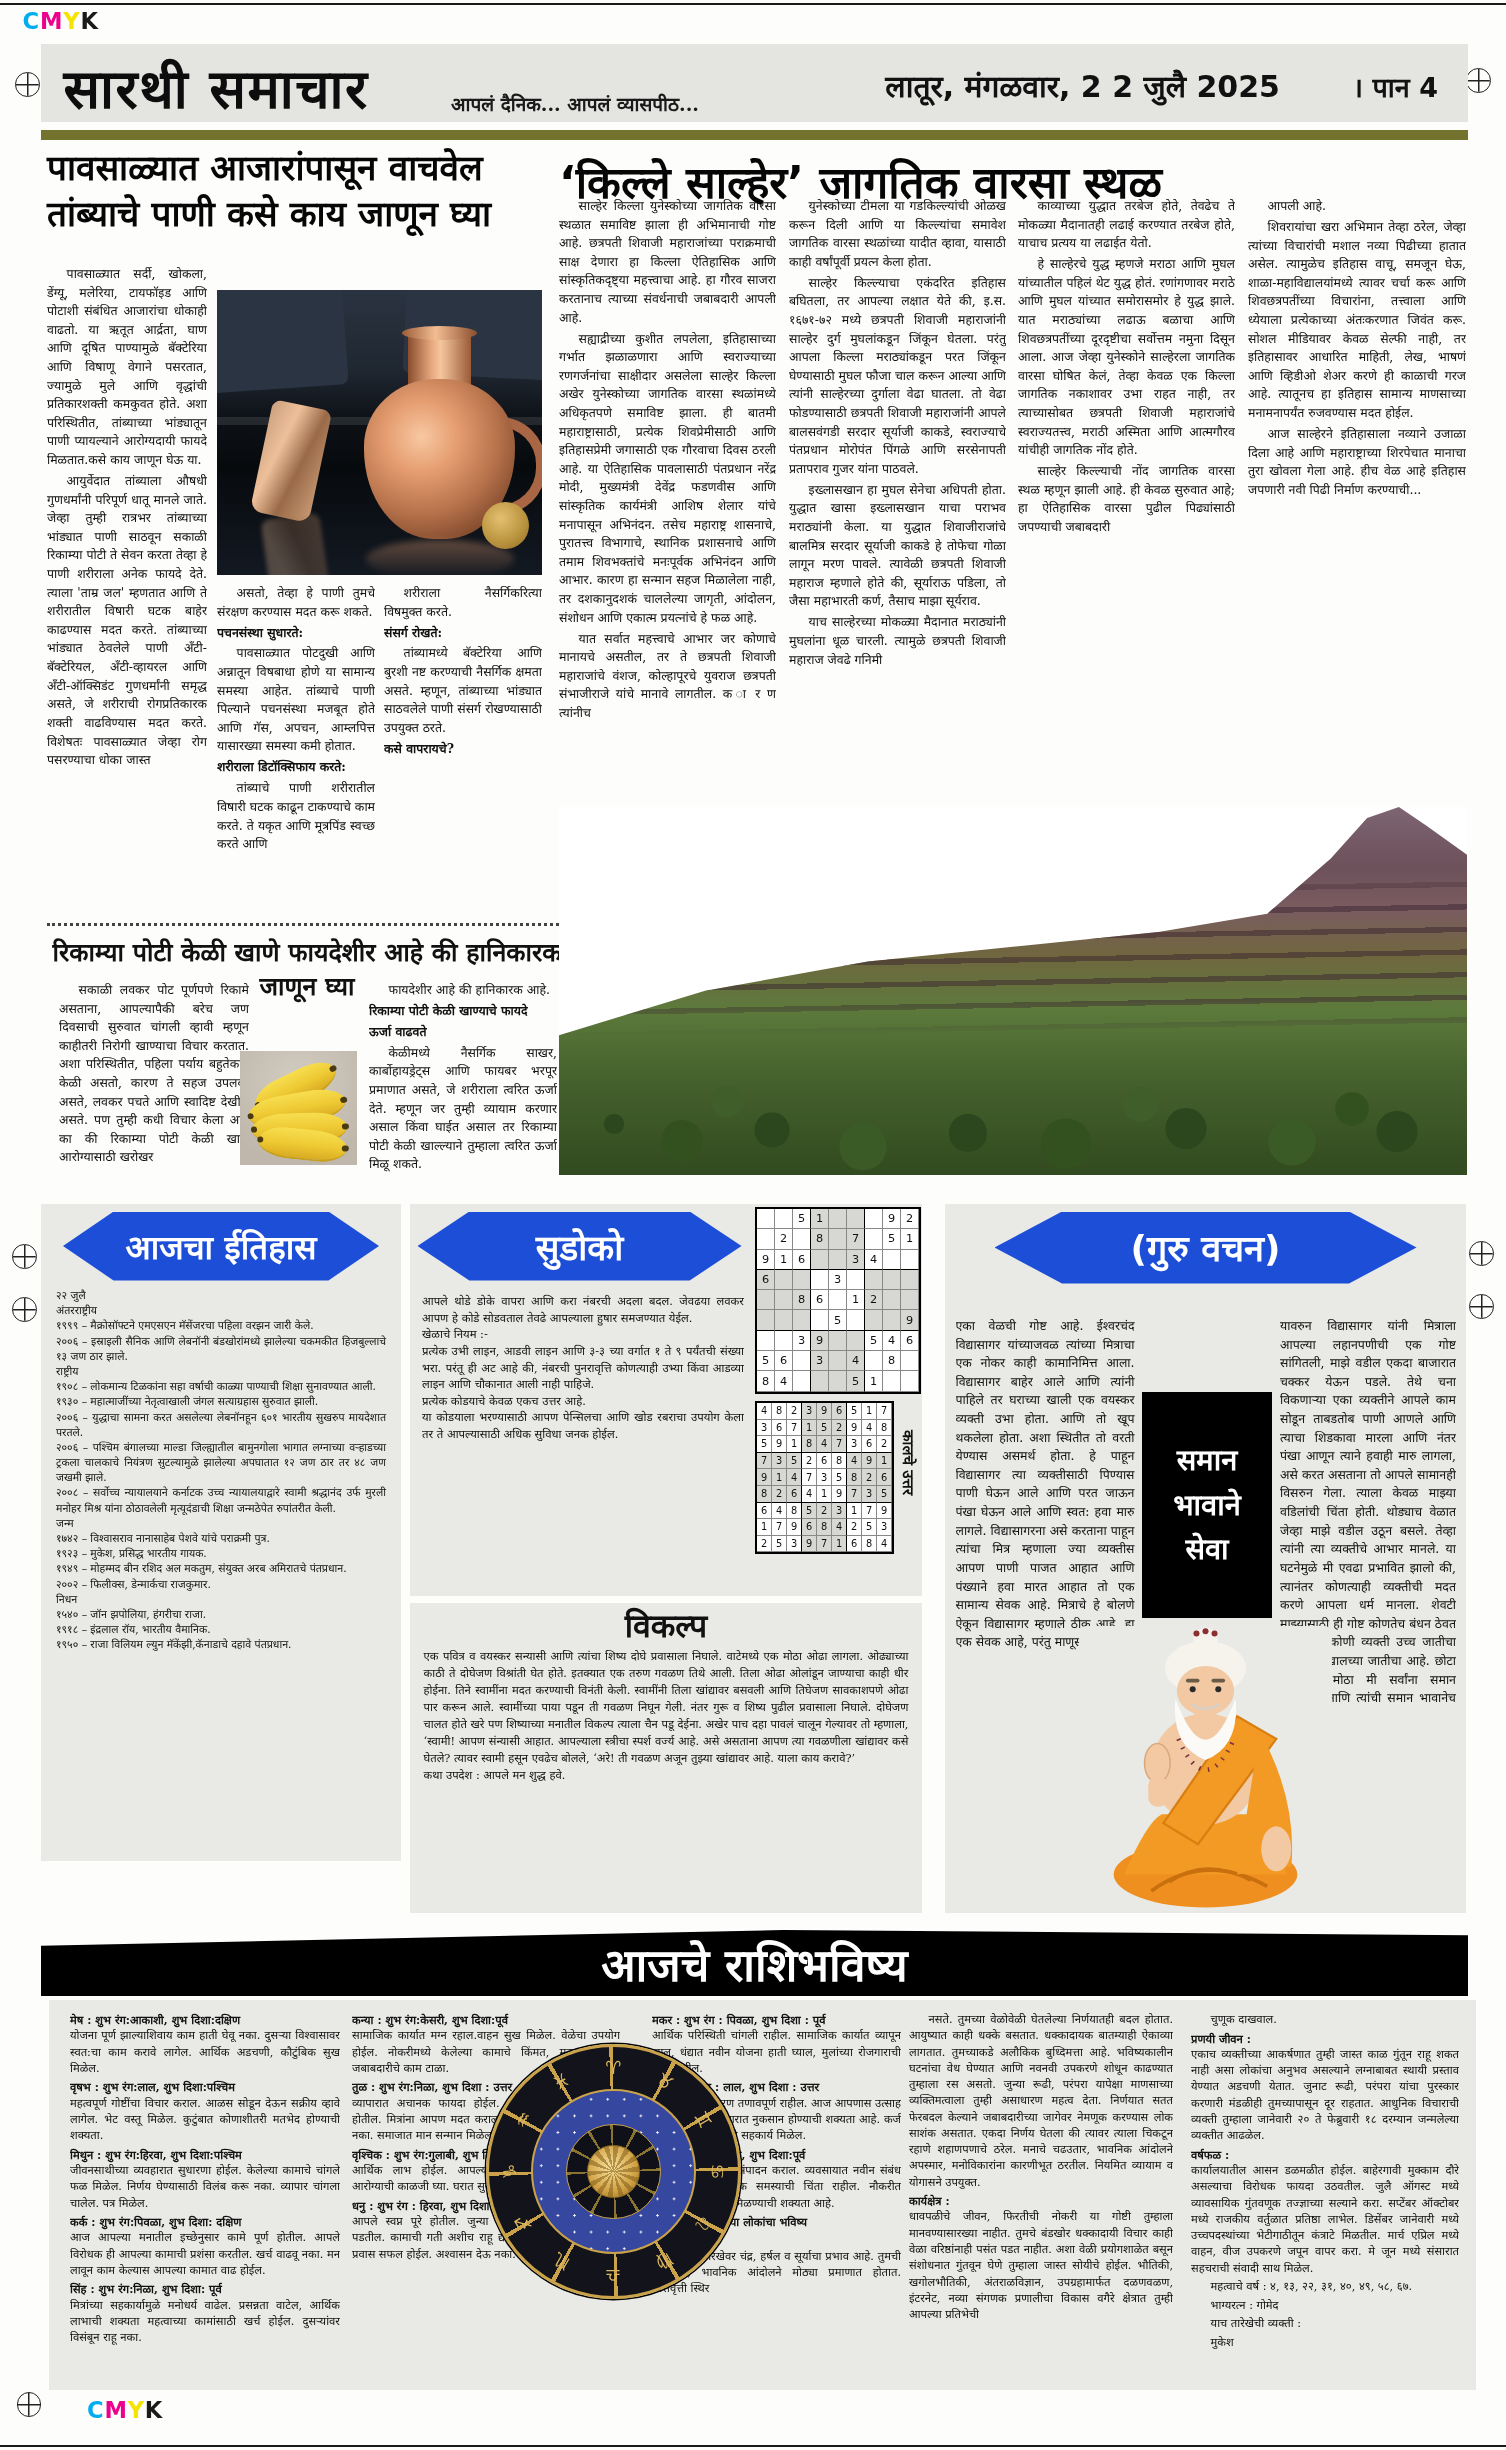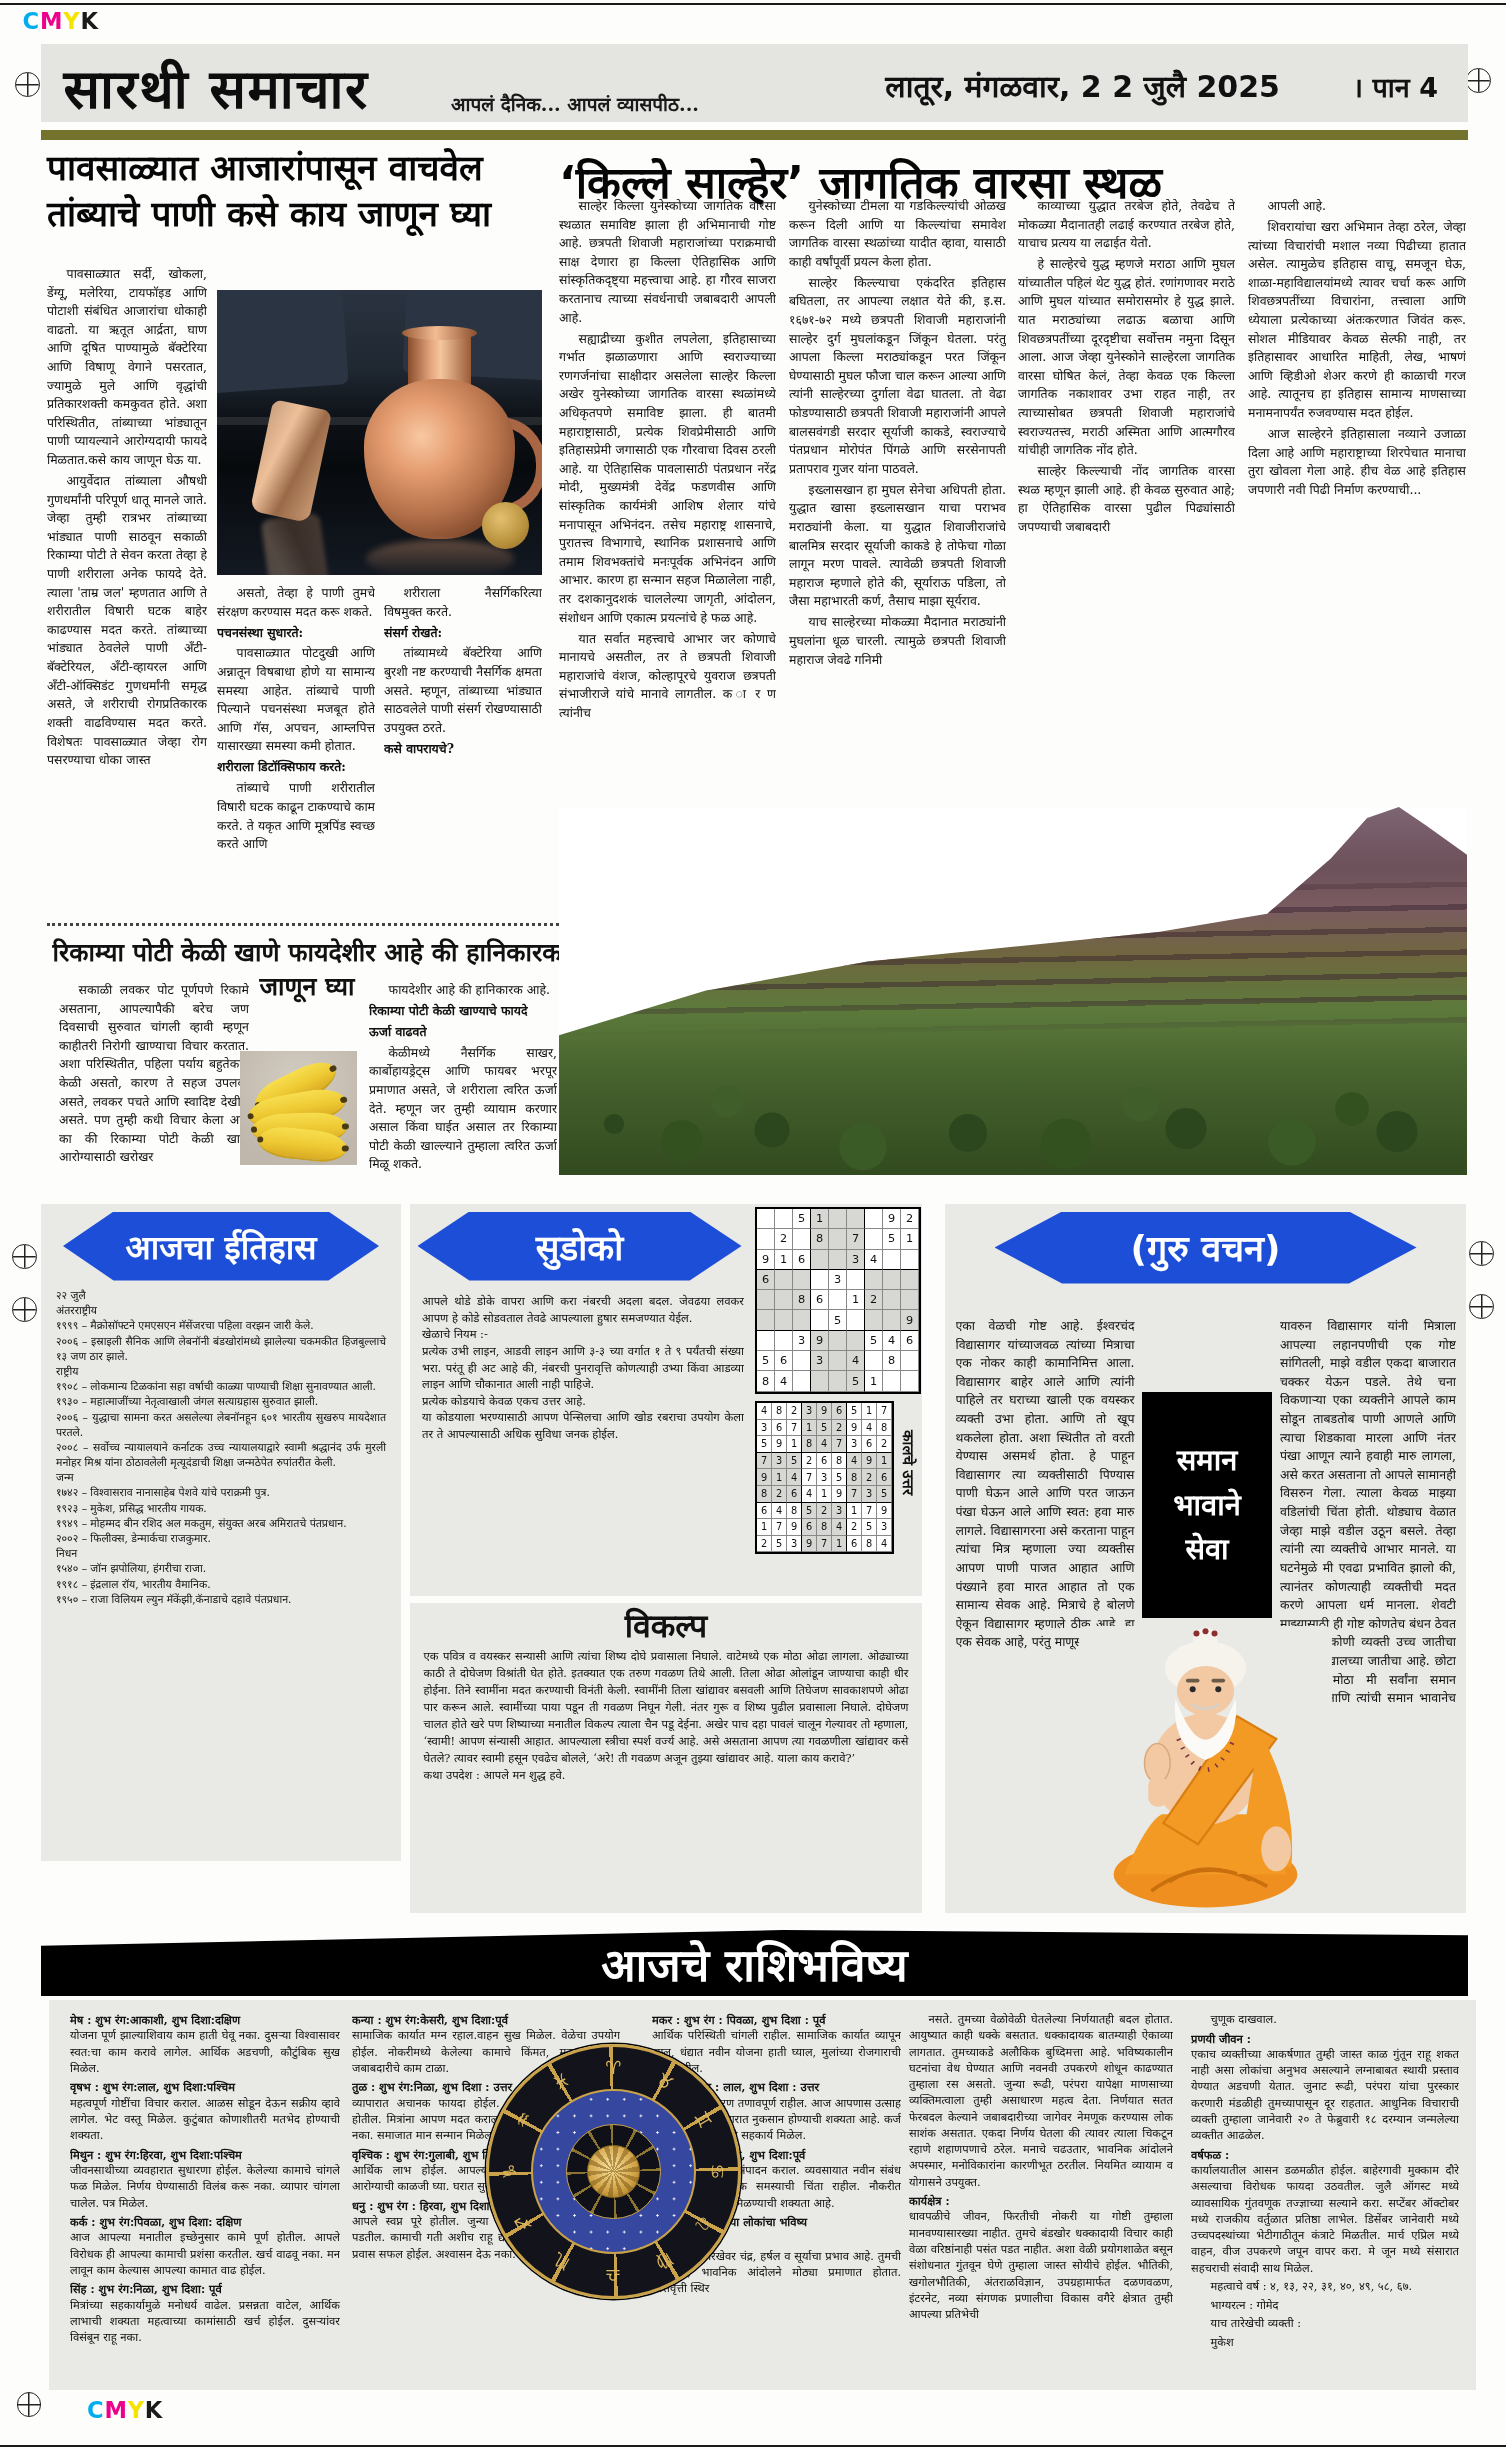--- a/index.html
+++ b/index.html
@@ -240,20 +240,21 @@
   <div class="banner" style="width:316px;height:69px;margin:7.5px auto 3px;font-size:33px">आजचा ईतिहास</div>
   <div class="listcol" style="padding:4.5px 15px;font-size:10.7px;line-height:1.42;height:557px;overflow:hidden">
       <div class="para">२२ जुलै</div>
       <div class="para">अंतरराष्ट्रीय</div>
       <div class="para">१९९९ – मैक्रोसॉफ्टने एमएसएन मॅसेंजरचा पहिला वरझन जारी केले.</div>
       <div class="para">२००६ – इस्राइली सैनिक आणि लेबनॉनी बंडखोरांमध्ये झालेल्या चकमकीत हिजबुल्लाचे १३ जण ठार झाले.</div>
       <div class="para">राष्ट्रीय</div>
       <div class="para">१९०८ – लोकमान्य टिळकांना सहा वर्षाची काळ्या पाण्याची शिक्षा सुनावण्यात आली.</div>
       <div class="para">१९३० – महात्माजींच्या नेतृत्वाखाली जंगल सत्याग्रहास सुरुवात झाली.</div>
       <div class="para">२००६ – युद्धाचा सामना करत असलेल्या लेबनॉनहून ६०१ भारतीय सुखरुप मायदेशात परतले.</div>
+      <div class="para">२००६ – पश्चिम बंगालच्या माल्डा जिल्ह्यातील बामुनगोला भागात लग्नाच्या वऱ्हाडच्या ट्रकला चालकाचे नियंत्रण सुटल्यामुळे झालेल्या अपघातात १२ जण ठार तर ४८ जण जखमी झाले.</div>
       <div class="para">२००८ – सर्वोच्च न्यायालयाने कर्नाटक उच्च न्यायालयाद्वारे स्वामी श्रद्धानंद उर्फ मुरली मनोहर मिश्र यांना ठोठावलेली मृत्यूदंडाची शिक्षा जन्मठेपेत रुपांतरीत केली.</div>
       <div class="para">जन्म</div>
       <div class="para">१७४२ – विश्वासराव नानासाहेब पेशवे यांचे पराक्रमी पुत्र.</div>
       <div class="para">१९२३ – मुकेश, प्रसिद्ध भारतीय गायक.</div>
       <div class="para">१९४९ – मोहम्मद बीन रशिद अल मकतुम, संयुक्त अरब अमिरातचे पंतप्रधान.</div>
       <div class="para">२००२ – फिलीक्स, डेन्मार्कचा राजकुमार.</div>
       <div class="para">निधन</div>
       <div class="para">१५४० – जॉन झपोलिया, हंगरीचा राजा.</div>
       <div class="para">१९१८ – इंद्रलाल रॉय, भारतीय वैमानिक.</div>
       <div class="para">१९५० – राजा विलियम ल्युन मॅकेंझी,कॅनाडाचे दहावे पंतप्रधान.</div>

